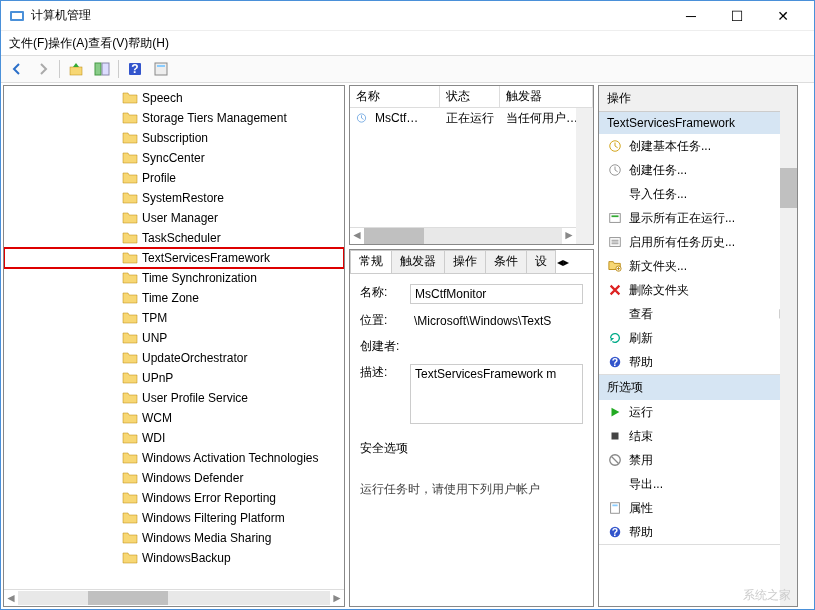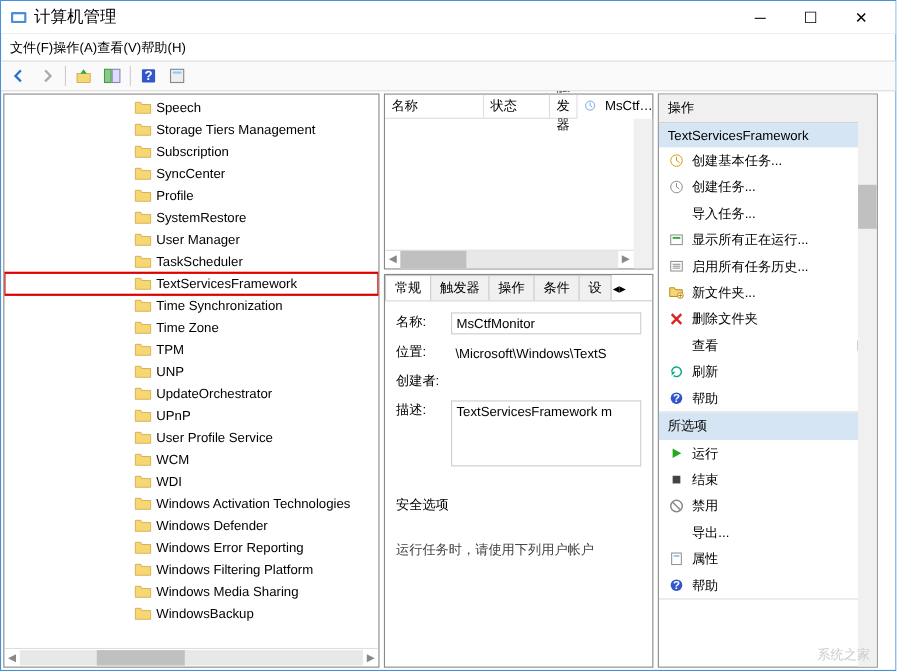--- a/index.html
+++ b/index.html
@@ -1,56 +1,56 @@
 <!DOCTYPE html>
 <html><head>
 <meta charset="utf-8">
 <style>
 * { box-sizing: border-box; margin: 0; padding: 0; font-family: "Microsoft YaHei", "Segoe UI", sans-serif; font-size: 12px; }
 body { background: #fff; width: 815px; height: 610px; overflow: hidden; }
 .window { border: 1px solid #4a90d9; width: 815px; height: 610px; display: flex; flex-direction: column; }
 .titlebar { height: 30px; display: flex; align-items: center; padding: 0 8px; background: #fff; border-bottom: 1px solid #eee; }
 .titlebar .icon { width: 16px; height: 16px; margin-right: 6px; }
-.titlebar .title { flex: 1; font-size: 15px; }
+.titlebar .title { flex: 1; font-size: 12px; }
 .titlebar .ctrls { display: flex; }
 .titlebar .ctrl { width: 46px; height: 30px; display: flex; align-items: center; justify-content: center; font-size: 14px; cursor: default; }
 .menubar { height: 24px; display: flex; align-items: center; padding: 0 8px; font-size: 12px; }
 .menubar span { cursor: default; }
 .toolbar { height: 28px; display: flex; align-items: center; padding: 0 4px; gap: 2px; border-top: 1px solid #ddd; border-bottom: 1px solid #ddd; background: #fafafa; }
 .tbtn { width: 24px; height: 22px; display: flex; align-items: center; justify-content: center; cursor: default; }
 .tbtn svg { width: 16px; height: 16px; }
 .tsep { width: 1px; height: 18px; background: #ccc; margin: 0 2px; }
 .content { flex: 1; display: flex; overflow: hidden; }
 .pane { border: 1px solid #888; margin: 2px; background: #fff; display: flex; flex-direction: column; position: relative; }
 .tree-pane { width: 342px; overflow: hidden; }
 .tree { flex: 1; overflow: auto; padding: 2px 0 2px 0; }
 .tree-item { display: flex; align-items: center; height: 20px; padding-left: 118px; white-space: nowrap; cursor: default; }
 .tree-item .ficon { width: 16px; height: 14px; margin-right: 4px; flex-shrink: 0; }
 .tree-item.selected { outline: 2px solid #d00; outline-offset: -1px; }
 .tree-scroll-h { height: 17px; border-top: 1px solid #ddd; display:flex; align-items:center; }
 .folder { fill: #f7d774; stroke: #b8860b; stroke-width: 0.5; }
 .mid-pane { width: 249px; display: flex; flex-direction: column; }
-.task-list { flex: 0 0 160px; border: 1px solid #888; margin: 2px; display: flex; flex-direction: row; }
+.task-list { flex: 0 0 160px; border: 1px solid #888; margin: 2px; display: flex; flex-direction: column; }
 .task-head { display: flex; border-bottom: 1px solid #ddd; height: 22px; align-items: center; }
 .task-head span { padding: 0 6px; border-right: 1px solid #ddd; height: 100%; display:flex; align-items:center; }
 .task-row { display: flex; height: 20px; align-items: center; }
 .task-row span { padding: 0 6px; overflow: hidden; text-overflow: ellipsis; white-space: nowrap; }
 .clock-icon { width: 14px; height: 14px; margin-right: 2px; }
 .detail-pane { flex: 1; border: 1px solid #888; margin: 2px; display: flex; flex-direction: column; overflow: hidden; }
 .tabs { display: flex; height: 24px; border-bottom: 1px solid #ccc; }
 .tab { padding: 2px 8px; border: 1px solid #ccc; border-bottom: none; margin-right: -1px; background: #f0f0f0; cursor: default; white-space: nowrap; }
 .tab.active { background: #fff; }
 .tab-arrows { display:flex; align-items:center; padding: 0 2px; }
 .detail-body { flex: 1; padding: 10px 10px; overflow: hidden; }
 .field { display: flex; margin-bottom: 8px; }
 .field label { width: 50px; flex-shrink: 0; }
 .field .val { flex: 1; border: 1px solid #ccc; padding: 2px 4px; min-height: 18px; background: #fff; overflow: hidden; white-space: nowrap; }
 .field .val.ro { border: none; }
 .field .val.ta { height: 60px; }
-.section-label { margin-top: 27px; margin-bottom: 4px; }
+.section-label { margin-top: 16px; margin-bottom: 4px; }
 .trunc-text { overflow: hidden; text-overflow: ellipsis; white-space: nowrap; color: #444; margin-top: 24px; }
 .actions-pane { width: 200px; }
 .actions-head { background: #f0f0f0; border-bottom: 1px solid #ccc; padding: 4px 8px; font-size: 12px; }
 .action-group { border-bottom: 1px solid #ddd; }
 .action-group-head { background: #d6e5f3; padding: 4px 8px; display: flex; align-items: center; justify-content: space-between; cursor: default; font-size: 11px; overflow:hidden; }
 .action-item { display: flex; align-items: flex-start; padding: 4px 8px; height: 24px; cursor: default; }
 .action-item .aicon { width: 16px; height: 16px; margin-right: 6px; flex-shrink: 0; display:flex; align-items:center; justify-content:center; }
 .action-item .alabel { flex: 1; overflow: hidden; text-overflow: ellipsis; white-space: nowrap; }
 .chevron { margin-left: auto; }
 .collapse-icon { width: 0; height: 0; border-left: 4px solid transparent; border-right: 4px solid transparent; border-bottom: 6px solid #36c; }

